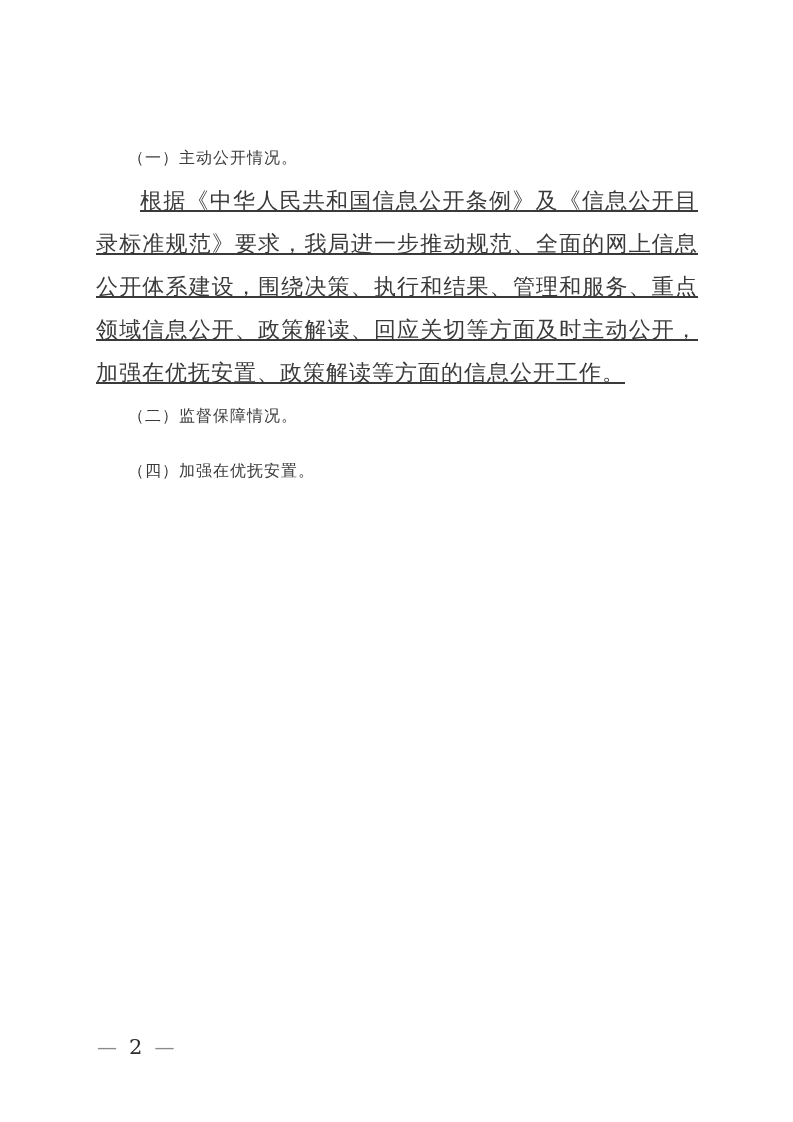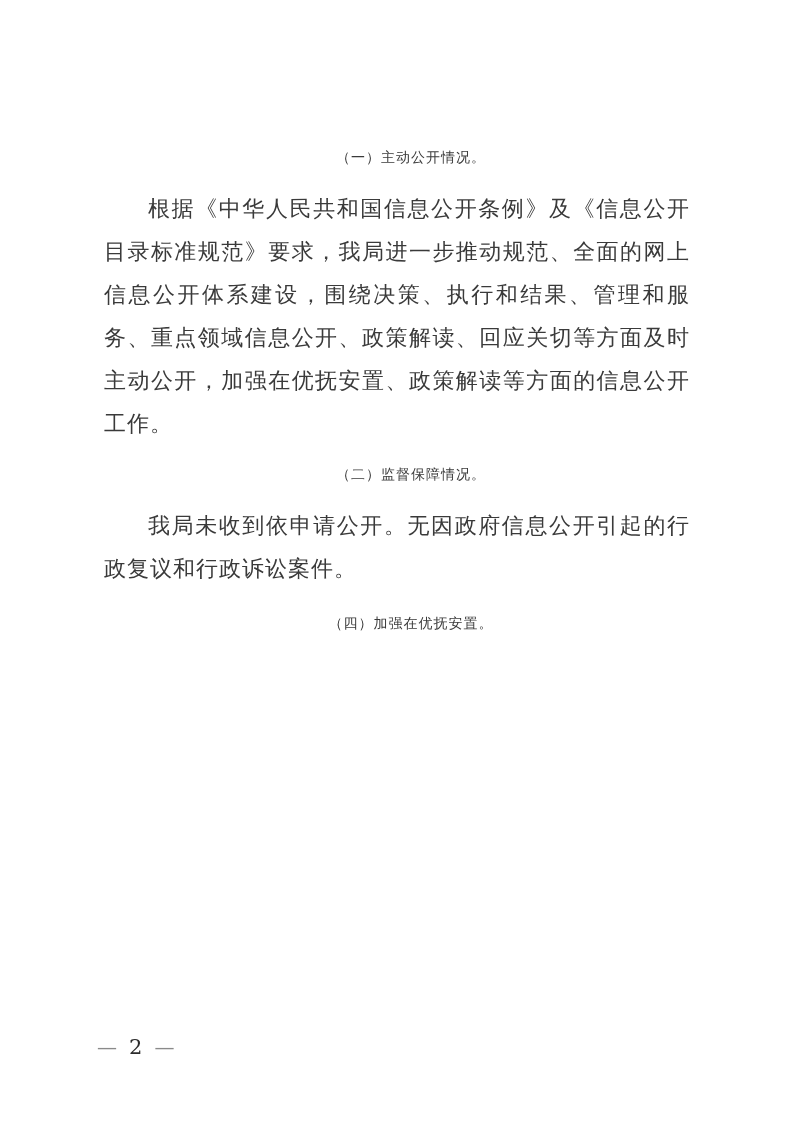--- a/index.html
+++ b/index.html
@@ -21,32 +21,32 @@
     left: 96px;
     top: 136px;
     width: 602px;
     font-size: 22px;
     line-height: 43px;
     letter-spacing: 1px;
   }
   .sec-heading {
     margin: 0;
     padding: 0;
-    font-size: 14px;
+    font-size: 16px;
     font-weight: normal;
     text-indent: 2em;
     white-space: nowrap;
-    text-align: center;
   }
   .para {
-    margin: 8px;
+    margin: 0;
     padding: 0;
     text-indent: 2em;
     text-align: justify;
     text-justify: inter-ideograph;
+    text-decoration: underline;
   }
   .gap-sm { margin-top: 12px; }
   .gap-md { margin-top: 20px; }
   .page-footer {
     position: absolute;
     left: 97px;
     top: 1036px;
     font-size: 20px;
     line-height: 22px;
     display: flex;
@@ -68,21 +68,20 @@
 <div class="page">
   <main class="content">
 
     <section>
       <h2 class="sec-heading">（一）主动公开情况。</h2>
       <p class="para">根据《中华人民共和国信息公开条例》及《信息公开目录标准规范》要求，我局进一步推动规范、全面的网上信息公开体系建设，围绕决策、执行和结果、管理和服务、重点领域信息公开、政策解读、回应关切等方面及时主动公开，加强在优抚安置、政策解读等方面的信息公开工作。</p>
     </section>
 
     <section>
       <h2 class="sec-heading">（二）监督保障情况。</h2>
-      <p class="para">我局未收到依申请公开。无因政府信息公开引起的行政复议和行政诉讼案件。</p>
     </section>
 
     <section>
     </section>
 
     <section>
       <h2 class="sec-heading gap-sm">（四）加强在优抚安置。</h2>
     </section>
 
   </main>

